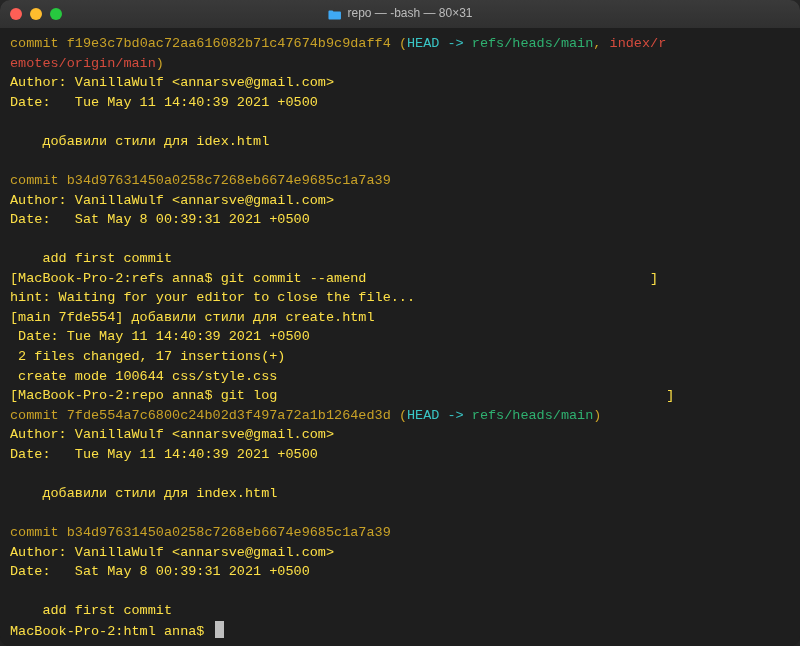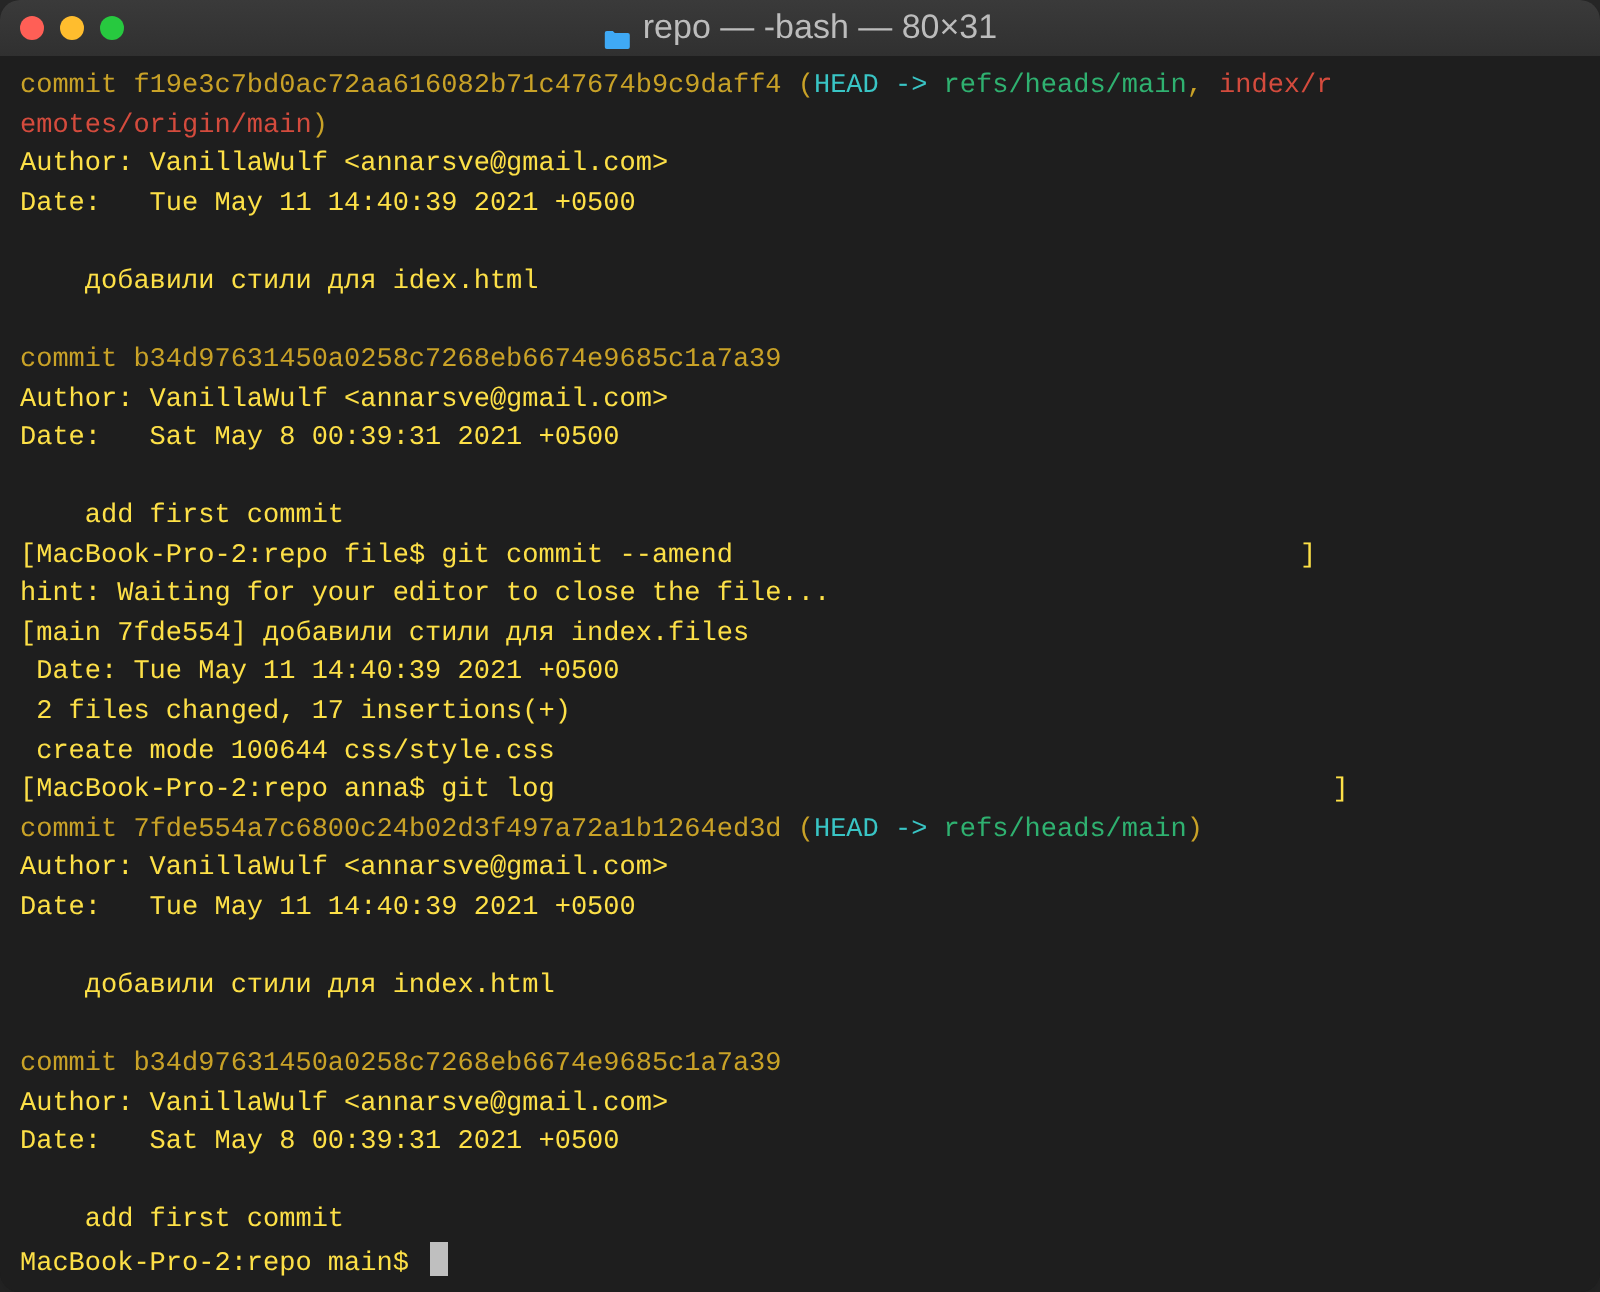--- a/index.html
+++ b/index.html
@@ -44,21 +44,21 @@
   .dot.green { background: #27c93f; }
   .title-center {
     position: absolute;
     left: 50%;
     transform: translateX(-50%);
     display: flex;
     align-items: center;
     gap: 6px;
     color: #bcbcbc;
     font-family: -apple-system, "Helvetica Neue", sans-serif;
-    font-size: 17px;
+    font-size: 12px;
   }
   .folder-icon {
     width: 14px; height: 11px;
     display: inline-block;
   }
   .terminal {
     flex: 1;
     background: #1e1e1e;
     color: #e8e8e8;
     padding: 6px 10px 12px 10px;
@@ -104,32 +104,32 @@
 <span class="c-white">Author: VanillaWulf &lt;annarsve@gmail.com&gt;</span>
 <span class="c-white">Date:   Tue May 11 14:40:39 2021 +0500</span>
 
 <span class="c-white">    добавили стили для idex.html</span>
 
 <span class="c-yellow">commit b34d97631450a0258c7268eb6674e9685c1a7a39</span>
 <span class="c-white">Author: VanillaWulf &lt;annarsve@gmail.com&gt;</span>
 <span class="c-white">Date:   Sat May 8 00:39:31 2021 +0500</span>
 
 <span class="c-white">    add first commit</span>
-<span class="c-white">[</span><span class="c-white">MacBook-Pro-2:repo file$ git commit --amend</span>                                   <span class="c-white">]</span>
+<span class="c-white">[</span><span class="c-white">MacBook-Pro-2:refs anna$ git commit --amend</span>                                   <span class="c-white">]</span>
 <span class="c-white">hint: Waiting for your editor to close the file...</span>
-<span class="c-white">[main 7fde554] добавили стили для index.files</span>
+<span class="c-white">[main 7fde554] добавили стили для create.html</span>
 <span class="c-white"> Date: Tue May 11 14:40:39 2021 +0500</span>
 <span class="c-white"> 2 files changed, 17 insertions(+)</span>
 <span class="c-white"> create mode 100644 css/style.css</span>
 <span class="c-white">[</span><span class="c-white">MacBook-Pro-2:repo anna$ git log</span>                                                <span class="c-white">]</span>
 <span class="c-yellow"><span>commit </span><span>7fde554a7c6800c24b02d3f497a72a1b1264ed3d</span></span><span class="c-yellow"> (</span><span class="c-cyan">HEAD -&gt; </span><span class="c-green">refs/heads/main</span><span class="c-yellow">)</span>
 <span class="c-white">Author: VanillaWulf &lt;annarsve@gmail.com&gt;</span>
 <span class="c-white">Date:   Tue May 11 14:40:39 2021 +0500</span>
 
 <span class="c-white">    добавили стили для index.html</span>
 
 <span class="c-yellow">commit b34d97631450a0258c7268eb6674e9685c1a7a39</span>
 <span class="c-white">Author: VanillaWulf &lt;annarsve@gmail.com&gt;</span>
 <span class="c-white">Date:   Sat May 8 00:39:31 2021 +0500</span>
 
 <span class="c-white">    add first commit</span>
-<span class="c-white">MacBook-Pro-2:repo main$ </span><span class="cursor"></span></div>
+<span class="c-white">MacBook-Pro-2:html anna$ </span><span class="cursor"></span></div>
 </div>
 
 </body></html>

